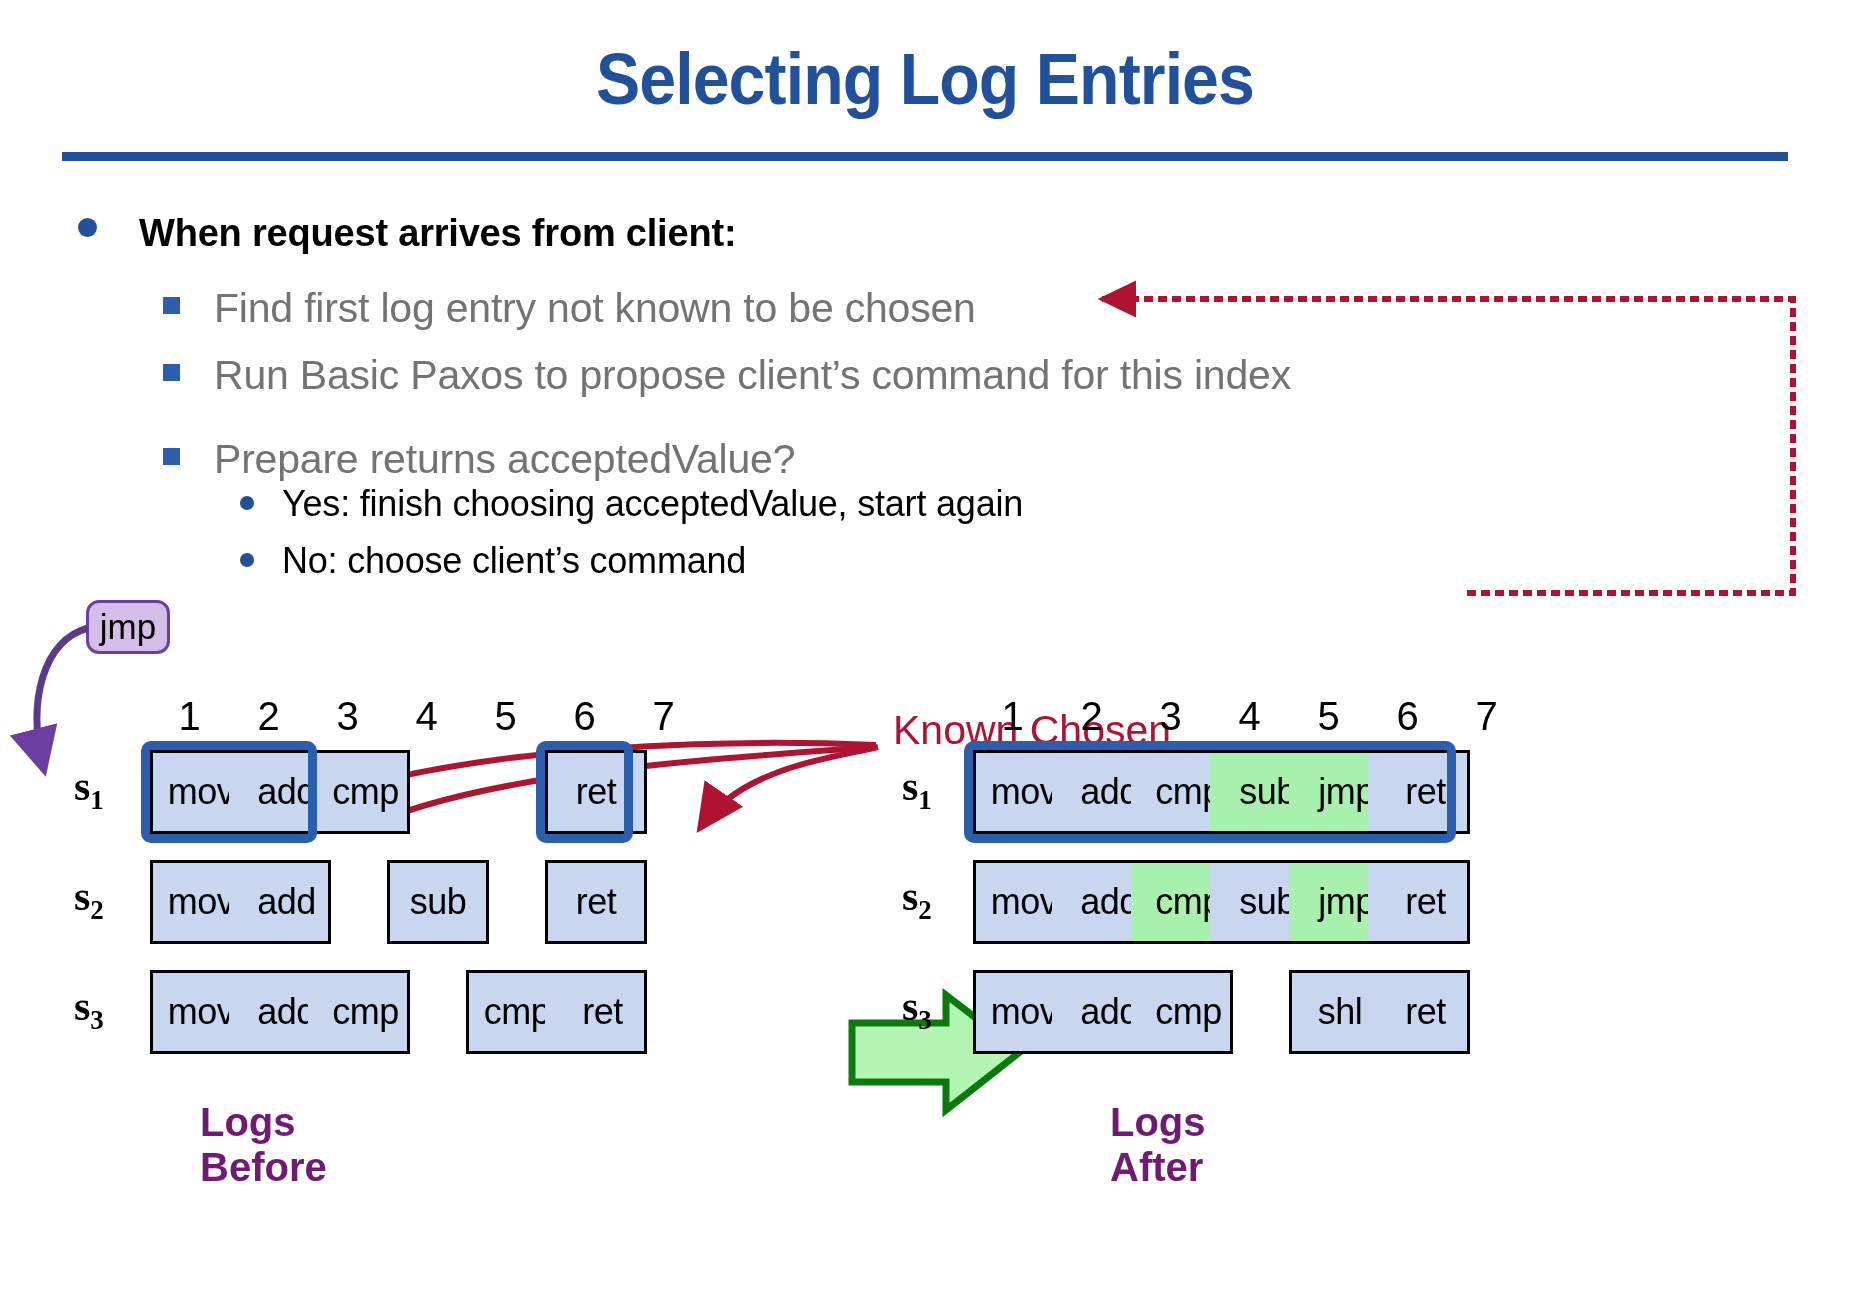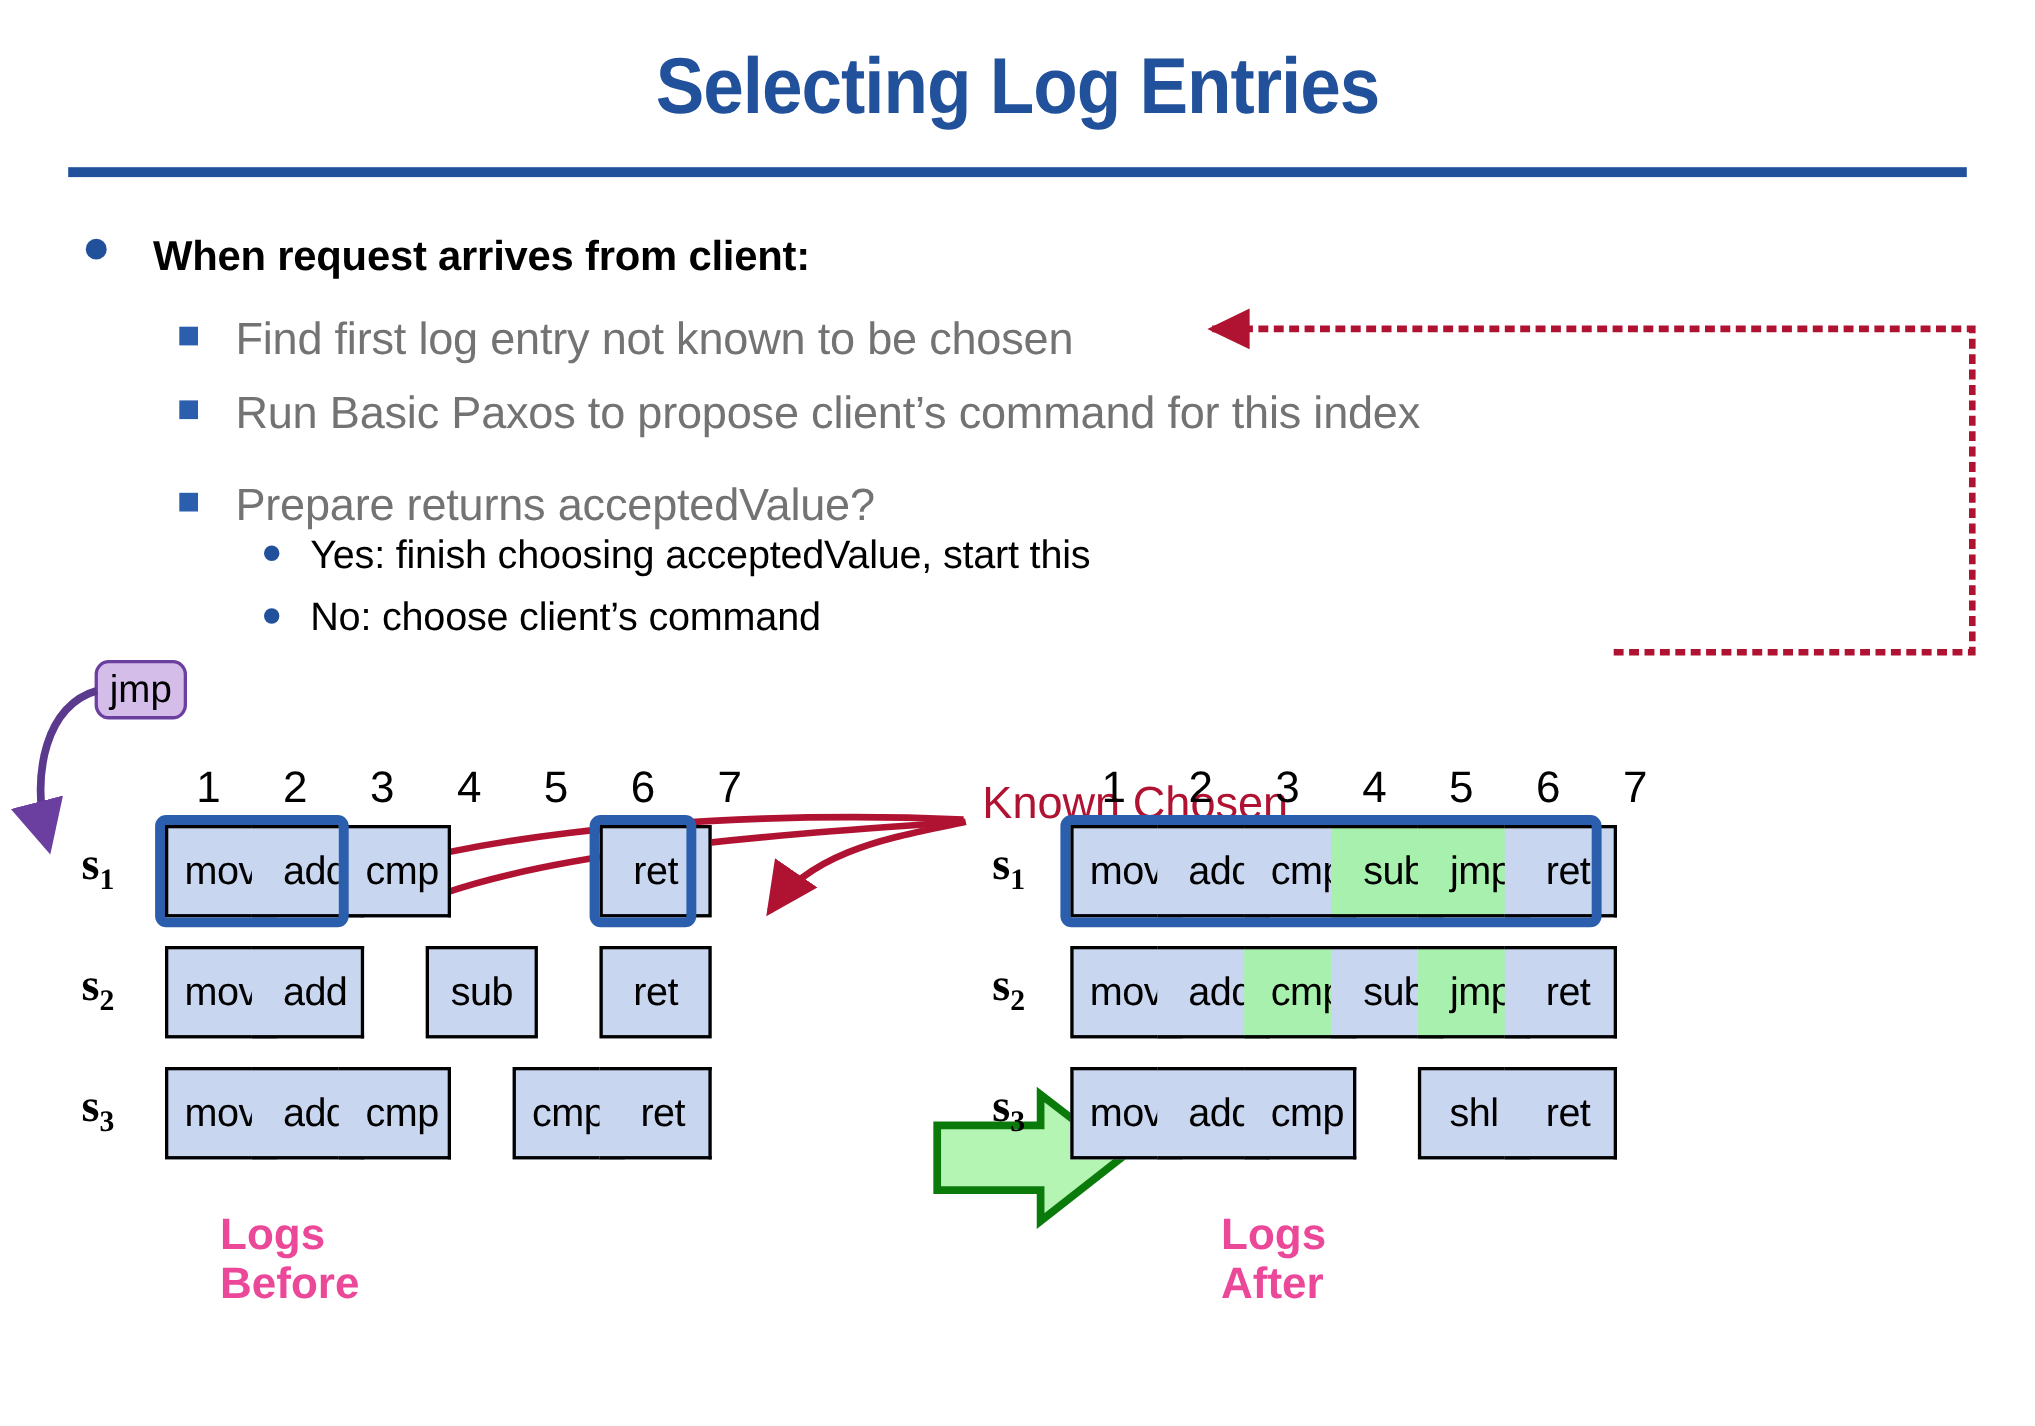--- a/index.html
+++ b/index.html
@@ -187,21 +187,21 @@
     border: 9px solid #2B5EAC;
     border-radius: 10px;
     box-sizing: border-box;
     background: transparent;
   }
 
   .caption {
     position: absolute;
     font-size: 40px;
     font-weight: bold;
-    color: #ec4899;
+    color: #701a75;
   }
 </style>
 </head>
 <body>
 
 <div id="slide-title">Selecting Log Entries</div>
 <div id="title-rule"></div>
 
 <div class="bullet-row" id="bullet-l1-1">
   <span class="b-mark-circle"></span>
@@ -218,21 +218,21 @@
   <span class="lvl2-text">Run Basic Paxos to propose client’s command for this index</span>
 </div>
 
 <div class="bullet-row" id="bullet-l2-3">
   <span class="b-mark-square"></span>
   <span class="lvl2-text">Prepare returns acceptedValue?</span>
 </div>
 
 <div class="bullet-row" id="bullet-l3-1">
   <span class="b-mark-dot"></span>
-  <span class="lvl3-text">Yes: finish choosing acceptedValue, start this</span>
+  <span class="lvl3-text">Yes: finish choosing acceptedValue, start again</span>
 </div>
 
 <div class="bullet-row" id="bullet-l3-2">
   <span class="b-mark-dot"></span>
   <span class="lvl3-text">No: choose client’s command</span>
 </div>
 
 <div id="jmp-chip">jmp</div>
 
 <div id="known-chosen">Known Chosen</div>

